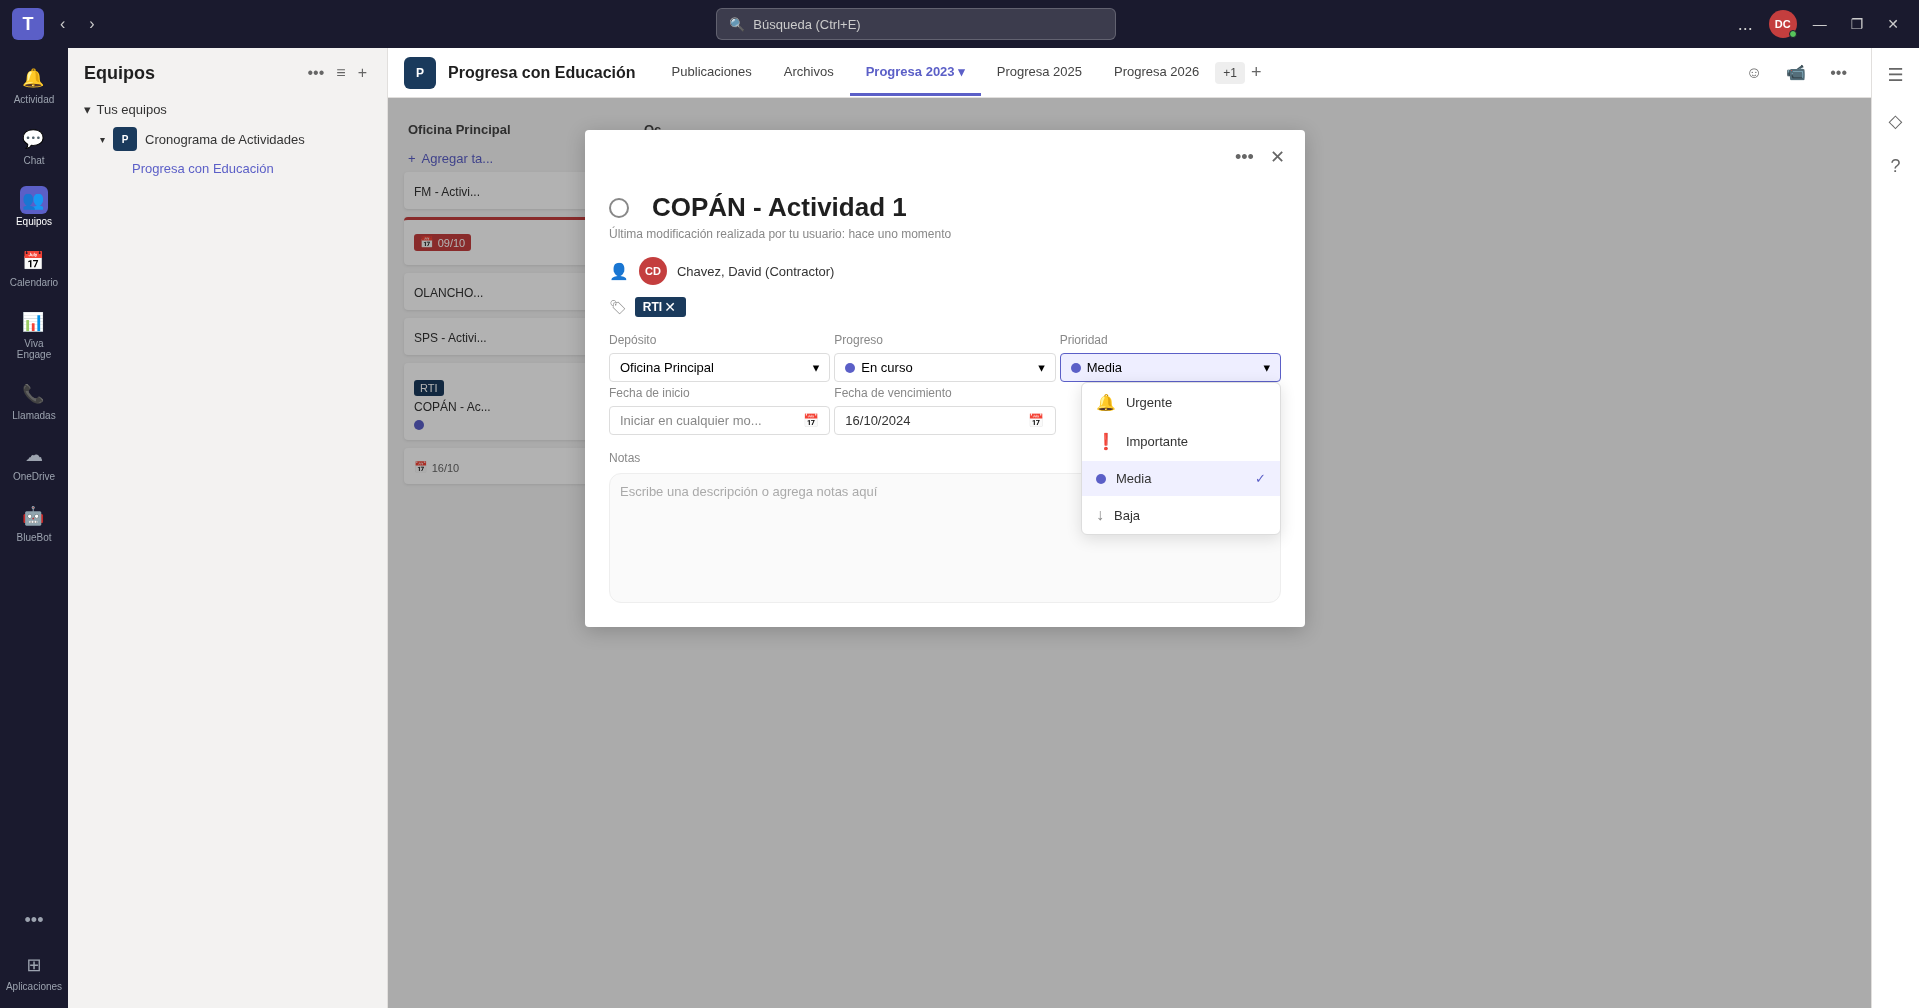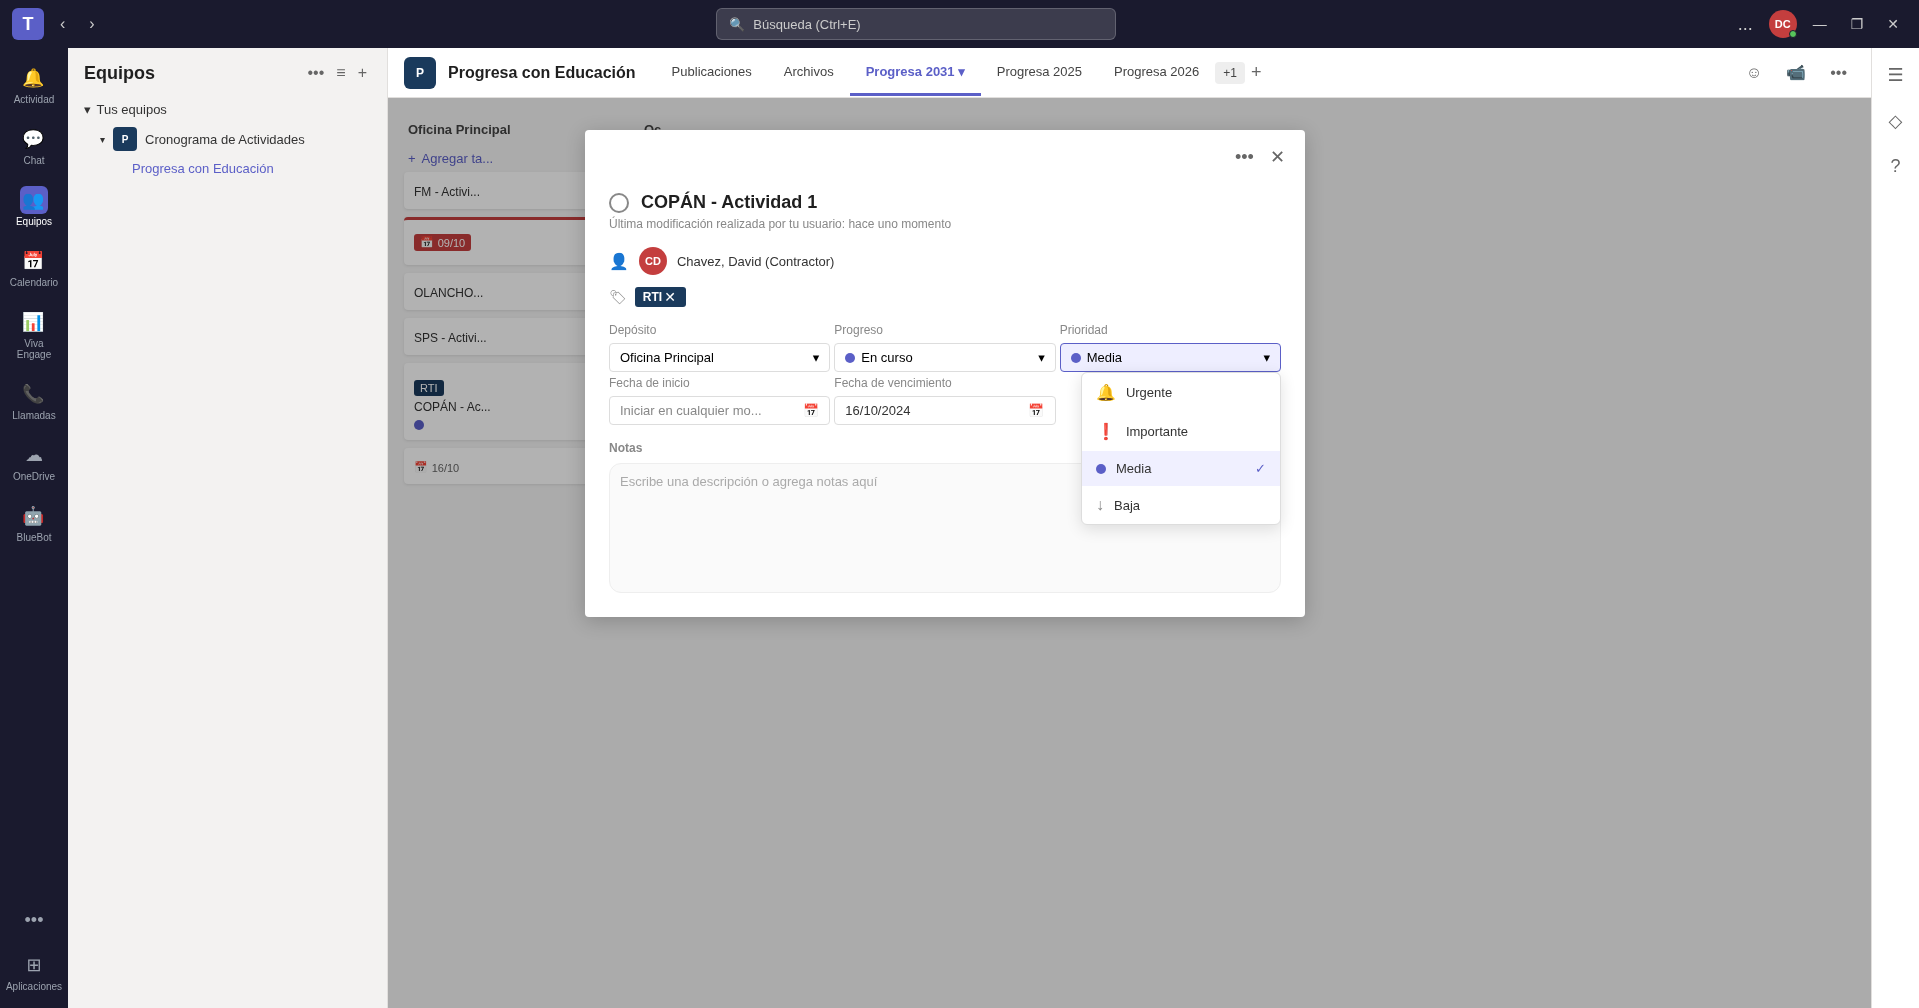--- a/index.html
+++ b/index.html
@@ -86,40 +86,40 @@
 
     
     .task-detail-panel { position: fixed; top: 130px; left: 585px; width: 720px; background: white; border-radius: 4px; box-shadow: 0 4px 20px rgba(0,0,0,0.2); z-index: 200; overflow: visible; }
     .panel-header { padding: 12px 16px; display: flex; align-items: center; justify-content: space-between; border-bottom: none; }
     .panel-header-actions { display: flex; align-items: center; gap: 8px; }
     .panel-close-btn { background: none; border: none; cursor: pointer; color: #666; font-size: 18px; padding: 4px; border-radius: 4px; }
     .panel-body { padding: 0 24px 24px; }
     .breadcrumb-text { font-size: 12px; color: #5b5fc7; font-weight: 500; }
     .task-name-row { display: flex; align-items: center; gap: 12px; margin: 8px 0 4px; }
     .task-checkbox { width: 20px; height: 20px; border: 2px solid #888; border-radius: 50%; flex-shrink: 0; cursor: pointer; }
-    .task-name { font-size: 18px; font-weight: 600; color: #1f1f1f; }
+    .task-name { font-size: 26px; font-weight: 600; color: #1f1f1f; margin-left: 11px; }
     .task-modified { font-size: 12px; color: #888; margin-bottom: 16px; }
     .assignee-row { display: flex; align-items: center; gap: 10px; margin: 12px 0; }
     .assignee-icon { color: #888; font-size: 16px; }
     .assignee-avatar { width: 28px; height: 28px; background: #c43e3e; border-radius: 50%; display: flex; align-items: center; justify-content: center; color: white; font-size: 11px; font-weight: bold; }
     .assignee-name { font-size: 13px; color: #333; }
     .tag-row { display: flex; align-items: center; gap: 8px; margin: 12px 0; }
     .tag-icon { color: #888; font-size: 14px; }
     .tag-chip { background: #1a3a5c; color: white; font-size: 12px; font-weight: 600; padding: 3px 10px; border-radius: 3px; }
     .tag-remove { background: none; border: none; cursor: pointer; color: white; font-size: 14px; padding: 0 2px; }
     .fields-grid { display: grid; grid-template-columns: 1fr 1fr 1fr; gap: 4px; margin: 16px 0; }
     .field-group { display: flex; flex-direction: column; gap: 6px; }
     .field-label { font-size: 12px; color: #888; font-weight: 500; }
     .field-select { border: 1px solid #ddd; border-radius: 4px; padding: 6px 10px; font-size: 13px; display: flex; align-items: center; justify-content: space-between; cursor: pointer; background: white; }
     .field-select-value { display: flex; align-items: center; gap: 6px; }
     .status-dot { width: 10px; height: 10px; border-radius: 50%; background: #5b5fc7; }
     .date-field { border: 1px solid #ddd; border-radius: 4px; padding: 6px 10px; font-size: 13px; display: flex; align-items: center; justify-content: space-between; cursor: pointer; background: white; color: #888; }
     .date-field.has-value { color: #333; }
     .notes-section { margin-top: 4px; }
-    .notes-label { font-size: 12px; color: #888; font-weight: 700; margin-bottom: 8px; }
+    .notes-label { font-size: 12px; color: #888; font-weight: 400; margin-bottom: 8px; }
     .notes-area { border: 1px solid #eee; border-radius: 12px; padding: 10px; min-height: 130px; background: #fafafa; font-size: 13px; color: #aaa; }
 
     
     .priority-dropdown { position: absolute; top: 100%; right: 0; background: white; border: 1px solid #ddd; border-radius: 6px; box-shadow: 0 4px 16px rgba(0,0,0,0.12); width: 200px; z-index: 300; overflow: visible; }
     .dropdown-item { display: flex; align-items: center; gap: 10px; padding: 10px 14px; cursor: pointer; font-size: 13px; color: #333; }
     .dropdown-item.selected { background: #f0f0ff; }
     .priority-icon-urgente { color: #c43e3e; font-size: 16px; }
     .priority-icon-importante { color: #c43e3e; font-size: 16px; }
     .priority-icon-media { width: 10px; height: 10px; border-radius: 50%; background: #5b5fc7; }
     .priority-icon-baja { color: #888; font-size: 16px; }
@@ -229,21 +229,21 @@
   </div>
 
   <div class="main-content">
 
     <div class="channel-header">
       <div class="channel-logo">P</div>
       <span class="channel-name">Progresa con Educación</span>
       <div class="channel-tabs">
         <div class="channel-tab">Publicaciones</div>
         <div class="channel-tab">Archivos</div>
-        <div class="channel-tab active">Progresa 2031 ▾</div>
+        <div class="channel-tab active">Progresa 2023 ▾</div>
         <div class="channel-tab">Progresa 2025</div>
         <div class="channel-tab">Progresa 2026</div>
         <button class="tab-more">+1</button>
         <button class="tab-add">+</button>
       </div>
       <div class="channel-header-actions">
         <button class="header-action-btn">☺</button>
         <button class="header-action-btn">📹</button>
         <button class="header-action-btn">•••</button>
       </div>

